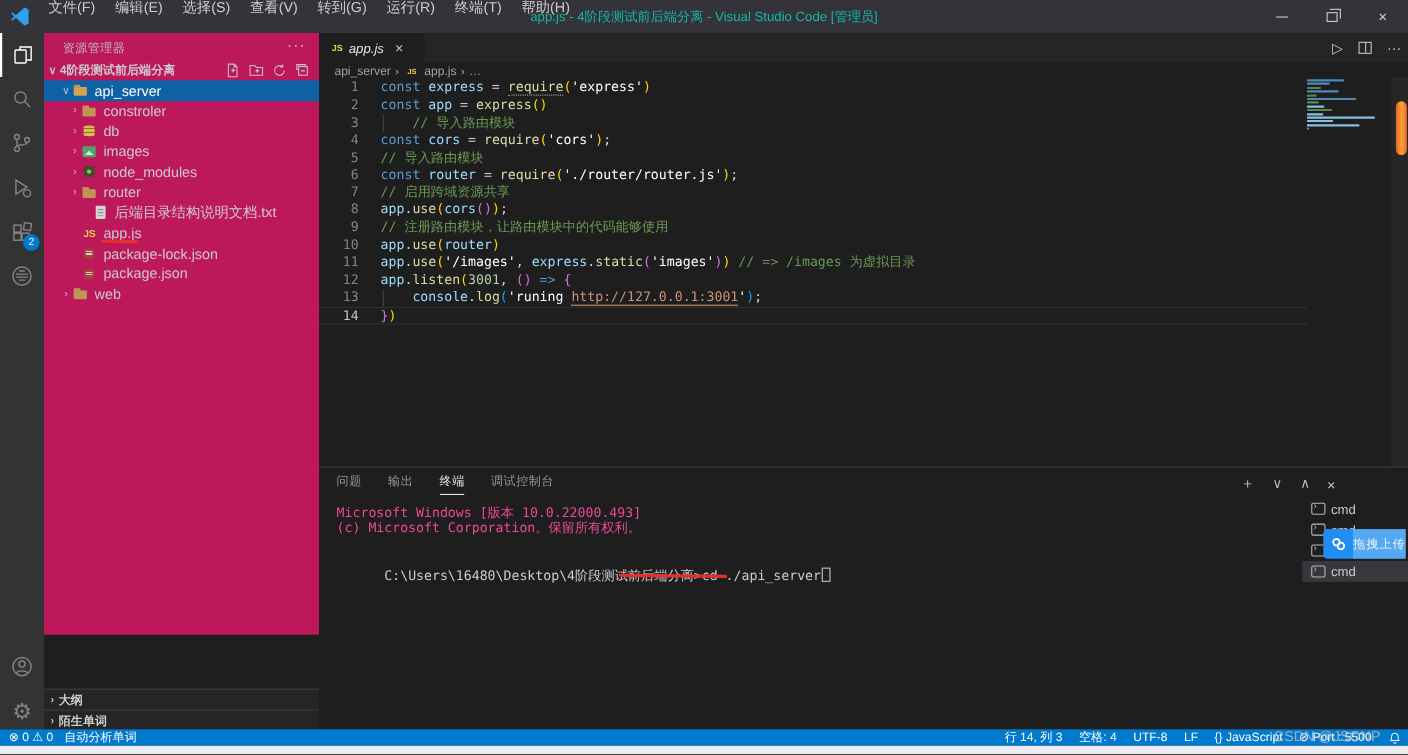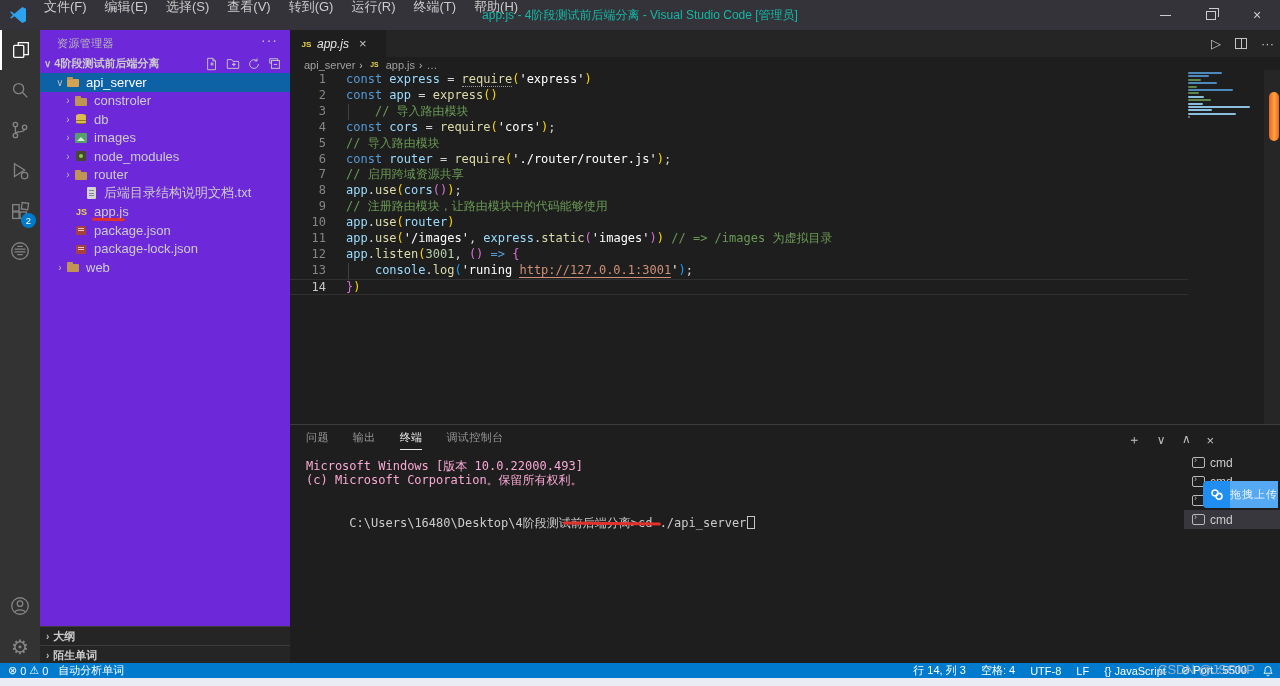--- a/index.html
+++ b/index.html
@@ -20,21 +20,21 @@
 
   
   .activitybar { position:absolute; left:0; top:30px; width:40px; height:633px; background:#333333; }
   .ab-item { position:absolute; left:0; width:40px; height:40px; display:flex; align-items:center; justify-content:center; color:#858585; }
   .ab-item.active { color:#ffffff; border-left:2px solid #ffffff; }
   .ab-item svg { stroke:currentColor; fill:none; stroke-width:1.4; }
   .ab-badge { position:absolute; right:4px; bottom:4px; min-width:15px; height:15px; border-radius:8px; background:#007acc; color:#fff; font-size:9.5px; line-height:15px; text-align:center; }
   .gear { font-size:20px; }
 
   
-  .sidebar { position:absolute; left:40px; top:30px; width:250px; height:633px; background:#6d28d9; color:#cccccc; }
+  .sidebar { position:absolute; left:40px; top:30px; width:250px; height:547px; background:#be185d; color:#cccccc; }
   .sb-header { position:absolute; left:0; top:0; width:250px; height:24px; font-size:11px; color:#b8b8b8; padding:6px 0 0 17px; letter-spacing:.4px; }
   .sb-more { position:absolute; right:12px; top:2px; font-size:14px; color:#c5c5c5; letter-spacing:1px; }
   .sb-section { position:absolute; left:0; top:24px; width:250px; height:19px; display:flex; align-items:center; font-size:11px; font-weight:bold; color:#cccccc; }
   .sb-section .chev { margin:0 3px 0 4px; }
   .sb-actions { position:absolute; right:8px; top:0; height:19px; display:flex; align-items:center; gap:7px; color:#c5c5c5; }
   .sb-actions svg { stroke:#c5c5c5; fill:none; stroke-width:1.1; }
   .tree { position:absolute; left:0; top:43px; width:250px; }
   .tree-row { position:relative; height:18.5px; display:flex; align-items:center; font-size:13px; color:#cccccc; cursor:pointer; }
   .tree-row.selected { background:#0d61a5; color:#ffffff; }
   .tree-row .chev { width:12px; flex:none; font-size:10px; color:#bdbdbd; text-align:center; }
@@ -88,21 +88,21 @@
   .mm-bar { height:2px; margin-bottom:1.4px; border-radius:1px; opacity:.85; }
   .scroll-track { position:absolute; left:974px; top:40px; width:16px; height:354px; background:#262626; }
   .scroll-annotation { position:absolute; left:979px; top:62px; width:10px; height:49px; border-radius:5px; background:linear-gradient(90deg,#e8641f,#ffa43c 55%,#e8641f); }
 
   
   .panel { position:absolute; left:290px; top:424px; width:990px; height:239px; background:#1e1e1e; border-top:1px solid #3c3c3c; }
   .panel-tabs { position:absolute; left:16px; top:5px; display:flex; gap:24px; font-size:11px; color:#969696; }
   .panel-tab { padding-bottom:4px; letter-spacing:.4px; }
   .panel-tab.active { color:#e7e7e7; border-bottom:1px solid #e7e7e7; }
   .panel-actions { position:absolute; right:66px; top:6px; display:flex; gap:16px; color:#c5c5c5; font-size:13px; align-items:center; }
-  .term { position:absolute; left:16px; top:34px; font-family:"DejaVu Sans Mono", monospace; font-size:12px; color:#f9a8d4; line-height:14px; }
+  .term { position:absolute; left:16px; top:34px; font-family:"DejaVu Sans Mono", monospace; font-size:12px; color:#ec4899; line-height:14px; }
   .term-line { white-space:pre; margin-bottom:0; height:14px; }
   .term-prompt { position:absolute; left:16px; top:76px; font-family:"DejaVu Sans Mono", monospace; font-size:12px; color:#cccccc; white-space:pre; }
   .term-cursor { display:inline-block; width:8px; height:13px; border:1px solid #c5c5c5; vertical-align:-2px; margin-left:1px; }
   .term-list { position:absolute; left:894px; top:28px; width:96px; }
   .term-row { height:19px; display:flex; align-items:center; font-size:12px; color:#cccccc; padding-left:8px; gap:5px; }
   .term-row.selected { background:#37373d; }
   .cmd-ico { position:relative; width:13px; height:11px; border:1px solid #b9b9b9; border-radius:2px; flex:none; }
   .cmd-ico:before { content:"›"; position:absolute; left:1px; top:-3px; font-size:9px; color:#b9b9b9; }
   .upload-widget { position:absolute; left:913px; top:56px; width:75px; height:27px; display:flex; }
   .uw-icon { width:27px; height:27px; background:#1f8ef0; border-radius:4px 0 0 4px; display:flex; align-items:center; justify-content:center; flex:none; }
@@ -268,26 +268,26 @@
         </div>
         <div class="tree-row" style="padding-left: 22px;">
           <span class="chev"></span>
           <span class="fi fi-js">JS</span>
           <span class="tree-label">app.js</span>
           <div class="red-underline" style="left: 52px; top: 15px; width: 33px; transform: rotate(1deg);"></div>
         </div>
         <div class="tree-row" style="padding-left: 22px;">
           <span class="chev"></span>
           <span class="fi fi-json"></span>
-          <span class="tree-label">package.json</span>
+          <span class="tree-label">package-lock.json</span>
         </div>
         <div class="tree-row" style="padding-left: 22px;">
           <span class="chev"></span>
           <span class="fi fi-json"></span>
-          <span class="tree-label">package-lock.json</span>
+          <span class="tree-label">package.json</span>
         </div>
         <div class="tree-row" style="padding-left: 14px;">
           <span class="chev">›</span>
           <span class="fi fi-folder"></span>
           <span class="tree-label">web</span>
         </div>
       </div>
     <div class="sb-bottom" style="top:596px">
       <span class="chev">›</span>
       <span>大纲</span>

